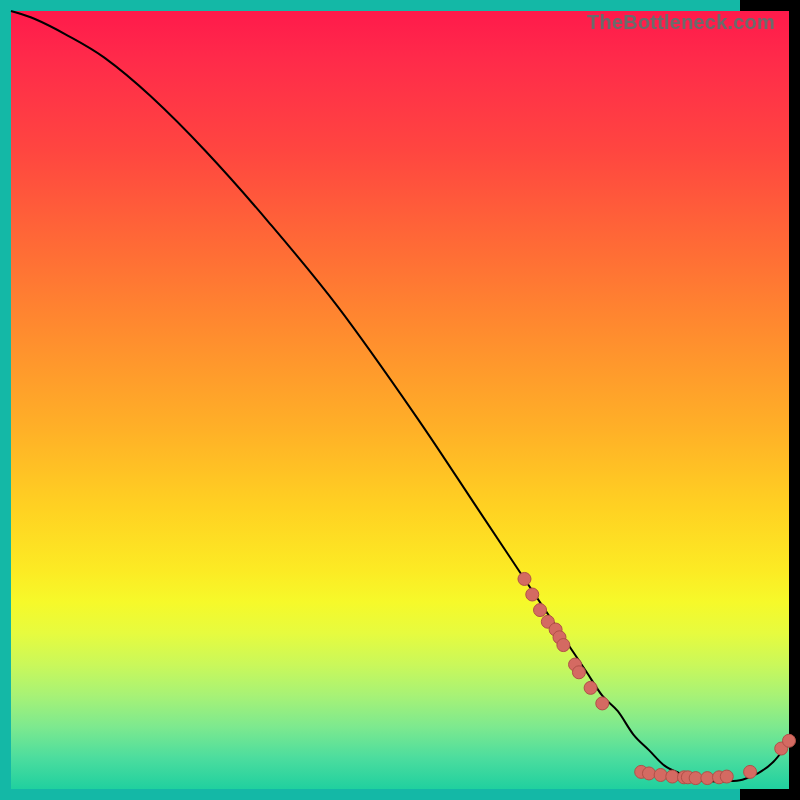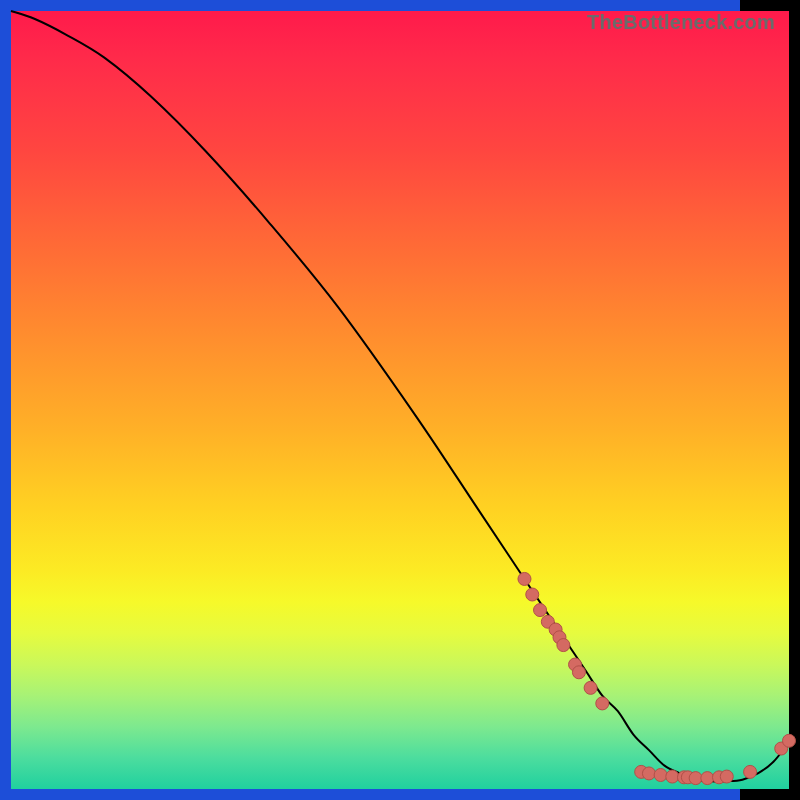--- a/index.html
+++ b/index.html
@@ -8,21 +8,21 @@
     background: #000;
     width: 800px;
     height: 800px;
     overflow: hidden;
     font-family: Arial, Helvetica, sans-serif;
   }
   .stage {
     position: relative;
     width: 740px;
     height: 800px;
-    background: #1d4ed8;
+    background: #14b8a6;
   }
   .plot {
     position: absolute;
     left: 11px;
     top: 11px;
     width: 778px;
     height: 778px;
     
     background: linear-gradient(
       to bottom,

